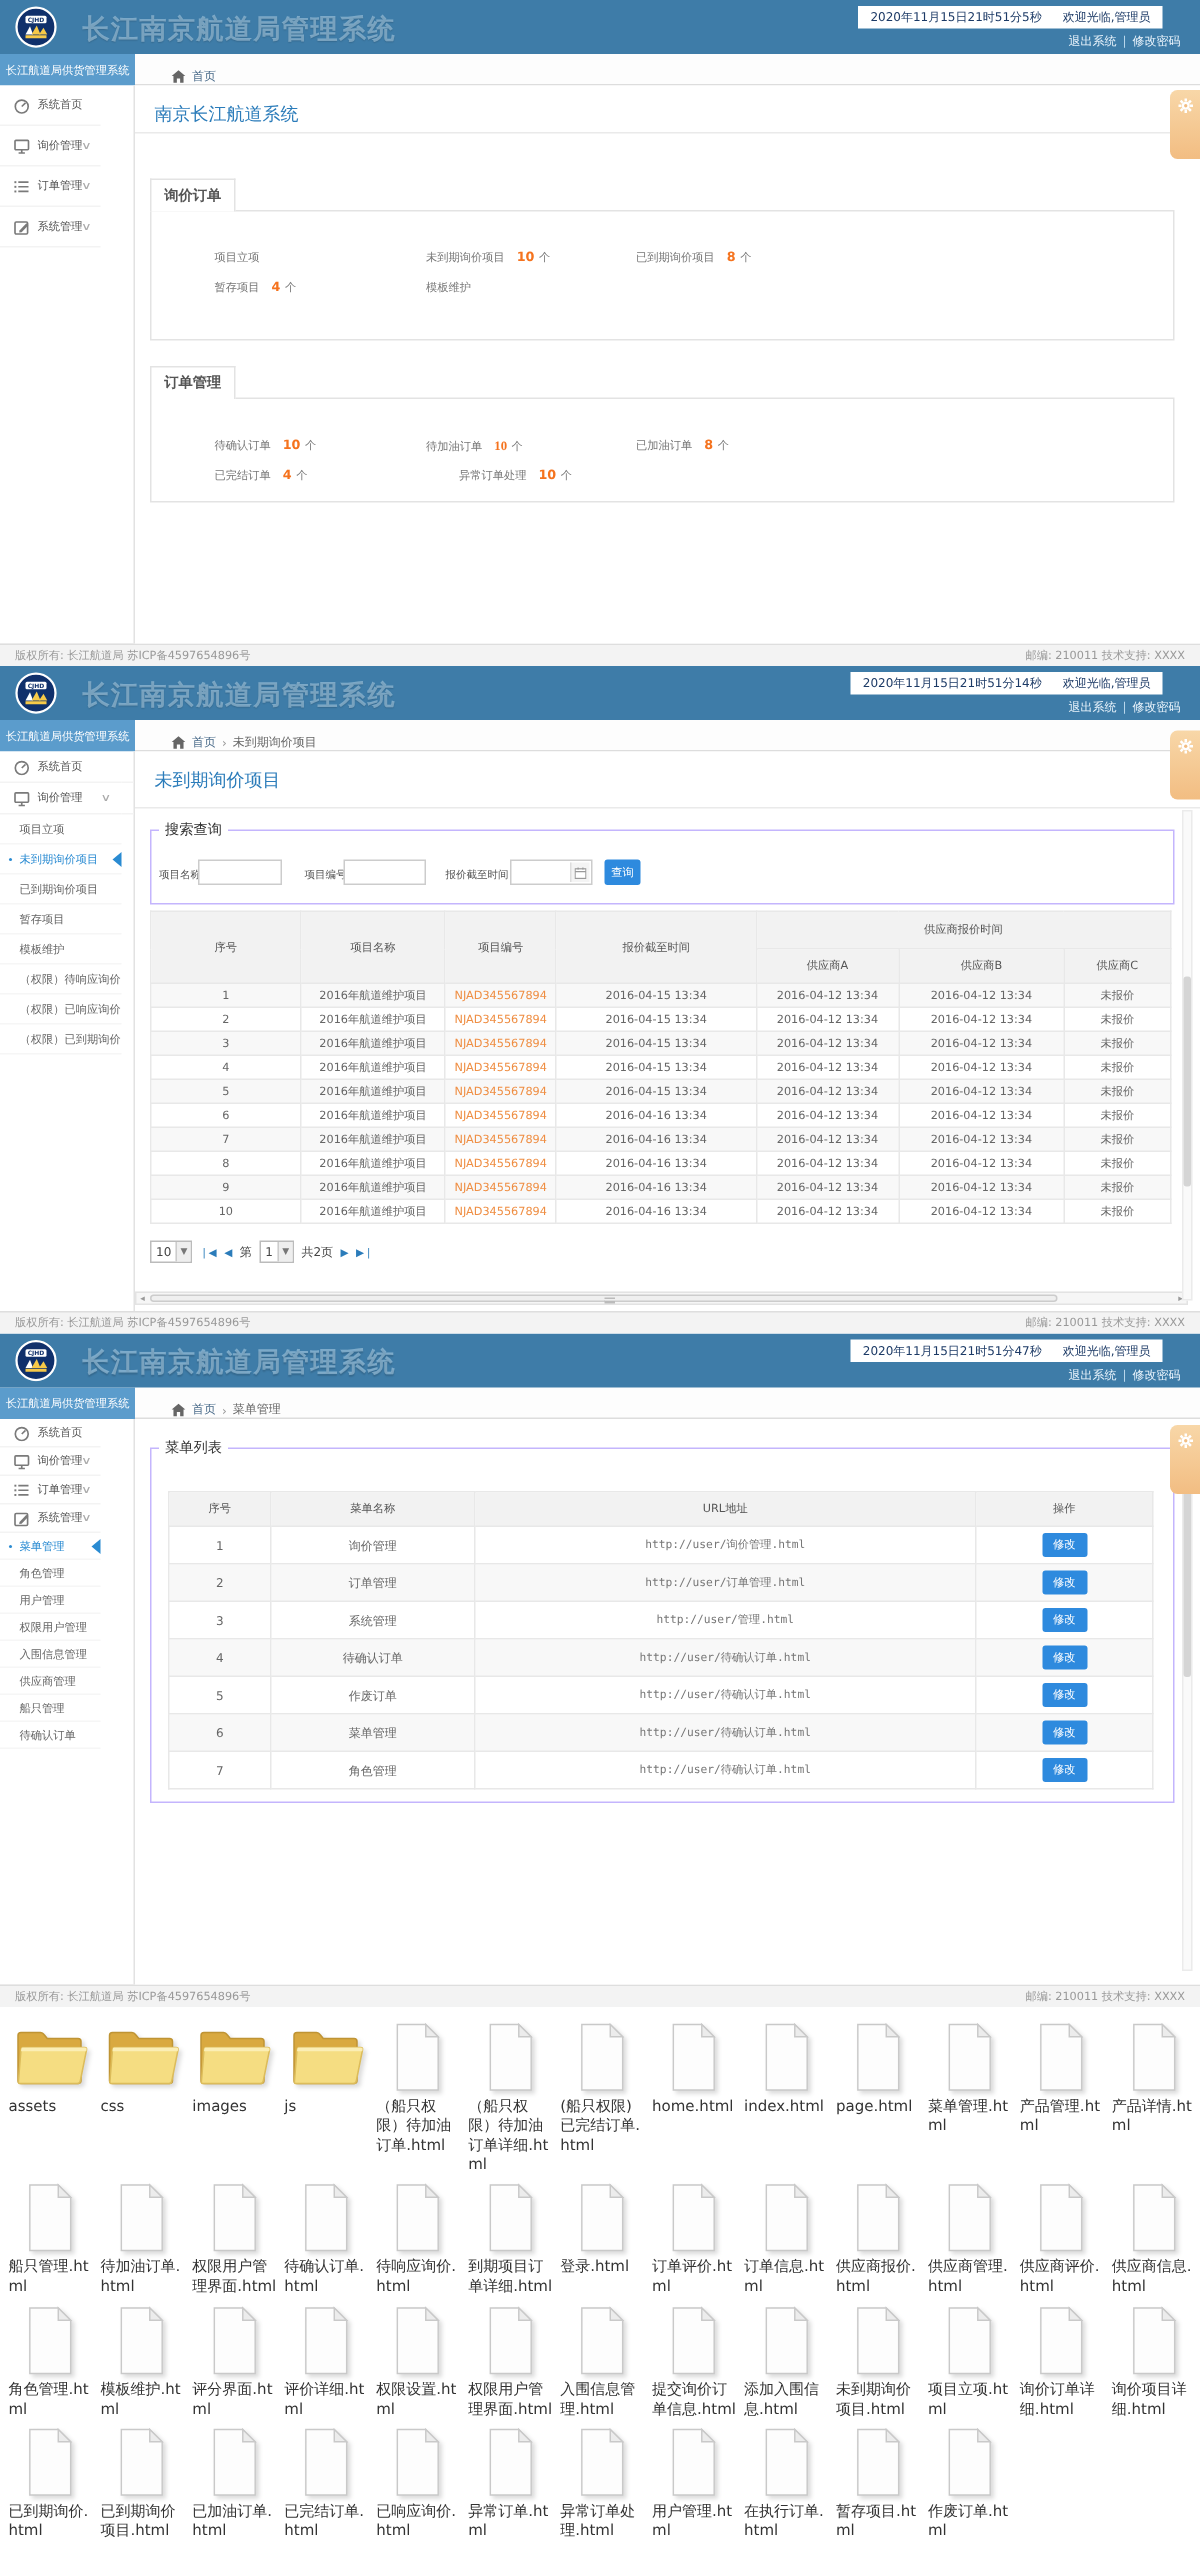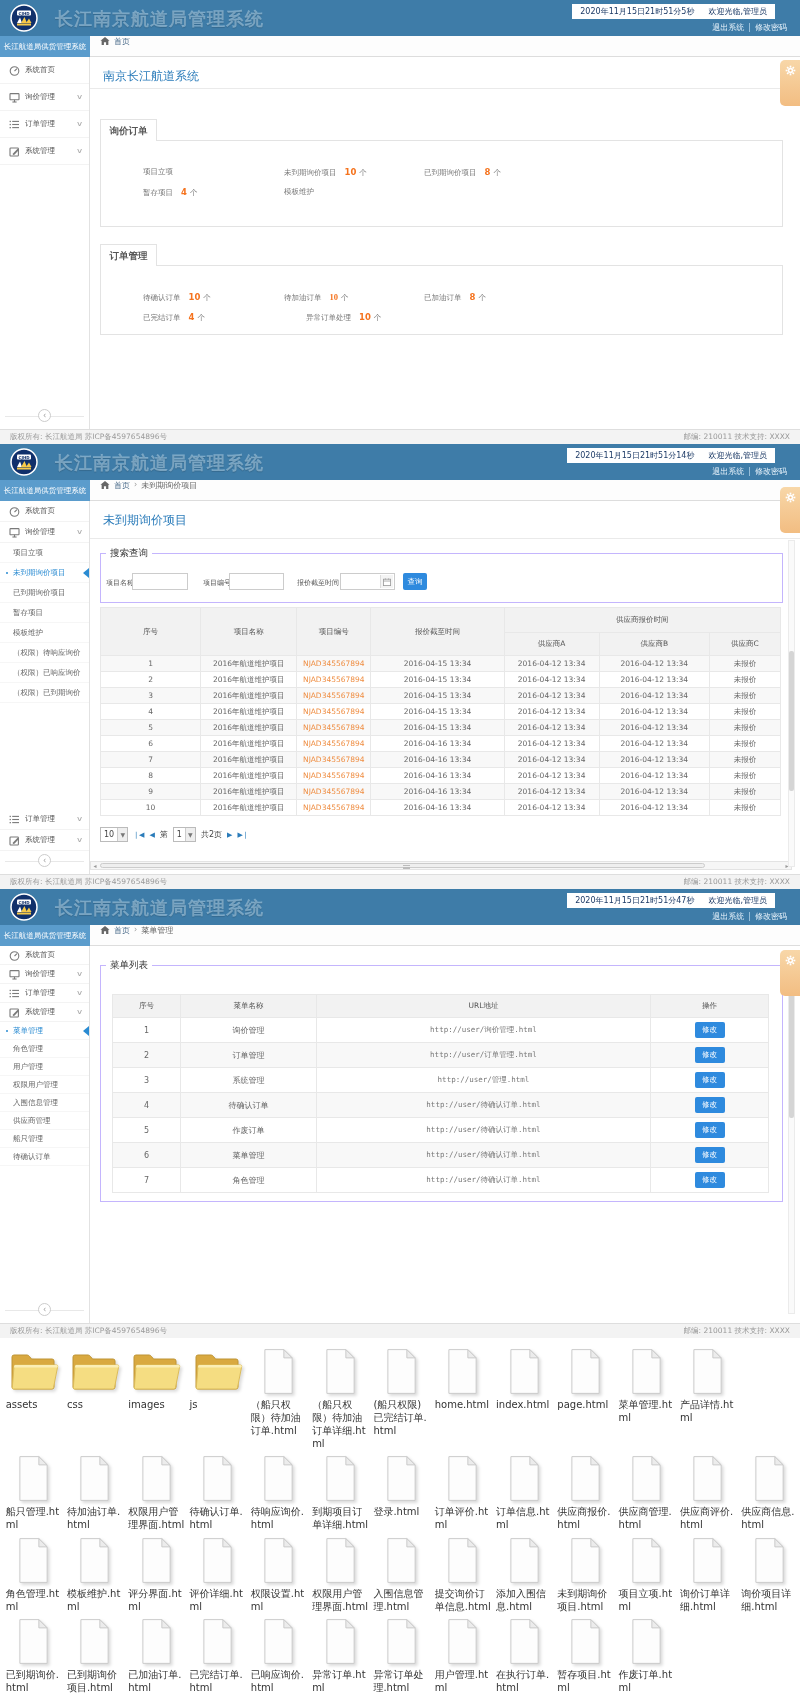--- a/index.html
+++ b/index.html
@@ -12,26 +12,26 @@
 .logo{position:absolute;left:10px;top:4px}
 .hd-title{position:absolute;left:55px;top:7px;font-size:18px;font-weight:bold;color:rgba(215,238,252,.42);letter-spacing:1px;white-space:nowrap;text-shadow:0 1px 1px rgba(0,0,0,.15)}
 .info-box{position:absolute;right:25px;top:4px;background:#fff;color:#1c3a66;font-size:8px;padding:2px 8px;white-space:nowrap}
 .info-box .wel{margin-left:14px}
 .hd-links{position:absolute;right:13px;top:22px;font-size:8px;color:#eaf4fc;white-space:nowrap}
 .hd-links a{color:#eaf4fc;text-decoration:none}
 .hd-links .sep{margin:0 4px;color:#bcd9ee}
 
 .subbar{height:21px;display:flex;flex:none}
 .side-title{width:90px;flex:none;background:#5b9ccc;color:#fff;font-size:7.5px;display:flex;align-items:center;justify-content:center;white-space:nowrap;overflow:hidden}
-.crumb{flex:1;background:#fdfdfd;border-bottom:1px solid #ddd;display:flex;align-items:flex-start;padding-left:10px;font-size:8px;color:#666;gap:4px}
+.crumb{flex:1;background:#fdfdfd;border-bottom:1px solid #ddd;display:flex;align-items:flex-end;padding-left:24px;font-size:8px;color:#666;gap:4px}
 .crumb a{color:#4a6b8a;text-decoration:none}
 .csep{color:#999;font-size:8px}
 
 .bd{flex:1;display:flex;min-height:0}
-.sidebar{width:90px;flex:none;background:#fff;border-right:1px solid #e2e2e2;display:flex;flex-direction:column;font-size:7.5px;color:#555;overflow:hidden}
+.sidebar{width:90px;flex:none;background:#fff;border-right:1px solid #e2e2e2;display:flex;flex-direction:row;font-size:7.5px;color:#555;overflow:hidden}
 .m-item{display:flex;align-items:center;padding:0 7px 0 9px;border-bottom:1px solid #f3f3f3;flex:none;white-space:nowrap}
 .s1 .m-item{height:27px}.s2 .m-item{height:21px}.s3 .m-item{height:19px}
 .m-item .mi{width:11px;height:11px;margin-right:5px;flex:none}
 .m-item .lbl{flex:1;overflow:hidden}
 .chev{color:#aaa;font-size:7px;transform:scaleX(1.4)}
 .sub-item{display:flex;align-items:center;padding-left:13px;border-bottom:1px solid #f6f6f6;position:relative;flex:none;white-space:nowrap;color:#666}
 .s2 .sub-item{height:20px}.s3 .sub-item{height:18px}
 .sub-item.active{color:#2a8bd2}
 .sub-item.active::before{content:'';position:absolute;left:6px;top:50%;margin-top:-1px;width:2px;height:2px;border-radius:50%;background:#2a8bd2}
 .sub-item.active::after{content:'';position:absolute;right:0;top:50%;margin-top:-5px;border-top:5px solid transparent;border-bottom:5px solid transparent;border-right:6px solid #2a8bd2}
@@ -836,20 +836,29 @@
         </div>
         <div class="fname">菜单管理.html</div>
       </div>
       <div class="fcell">
         <div class="icon-wrap">
           <svg width="35" height="47" viewBox="0 0 36 48">
             <path d="M4 1.5 H23.5 L32 10 V46.5 H4 Z" fill="#fdfdfd" stroke="#c9c9c9" stroke-width="1"></path>
             <path d="M23.5 1.5 V10 H32 Z" fill="#ececec" stroke="#c9c9c9" stroke-width="1"></path>
           </svg>
         </div>
+        <div class="fname">产品管理.html</div>
+      </div>
+      <div class="fcell">
+        <div class="icon-wrap">
+          <svg width="35" height="47" viewBox="0 0 36 48">
+            <path d="M4 1.5 H23.5 L32 10 V46.5 H4 Z" fill="#fdfdfd" stroke="#c9c9c9" stroke-width="1"></path>
+            <path d="M23.5 1.5 V10 H32 Z" fill="#ececec" stroke="#c9c9c9" stroke-width="1"></path>
+          </svg>
+        </div>
         <div class="fname">产品详情.html</div>
       </div>
     </div>
     <div class="frow frow2">
       <div class="fcell">
         <div class="icon-wrap">
           <svg width="35" height="47" viewBox="0 0 36 48">
             <path d="M4 1.5 H23.5 L32 10 V46.5 H4 Z" fill="#fdfdfd" stroke="#c9c9c9" stroke-width="1"></path>
             <path d="M23.5 1.5 V10 H32 Z" fill="#ececec" stroke="#c9c9c9" stroke-width="1"></path>
           </svg>

